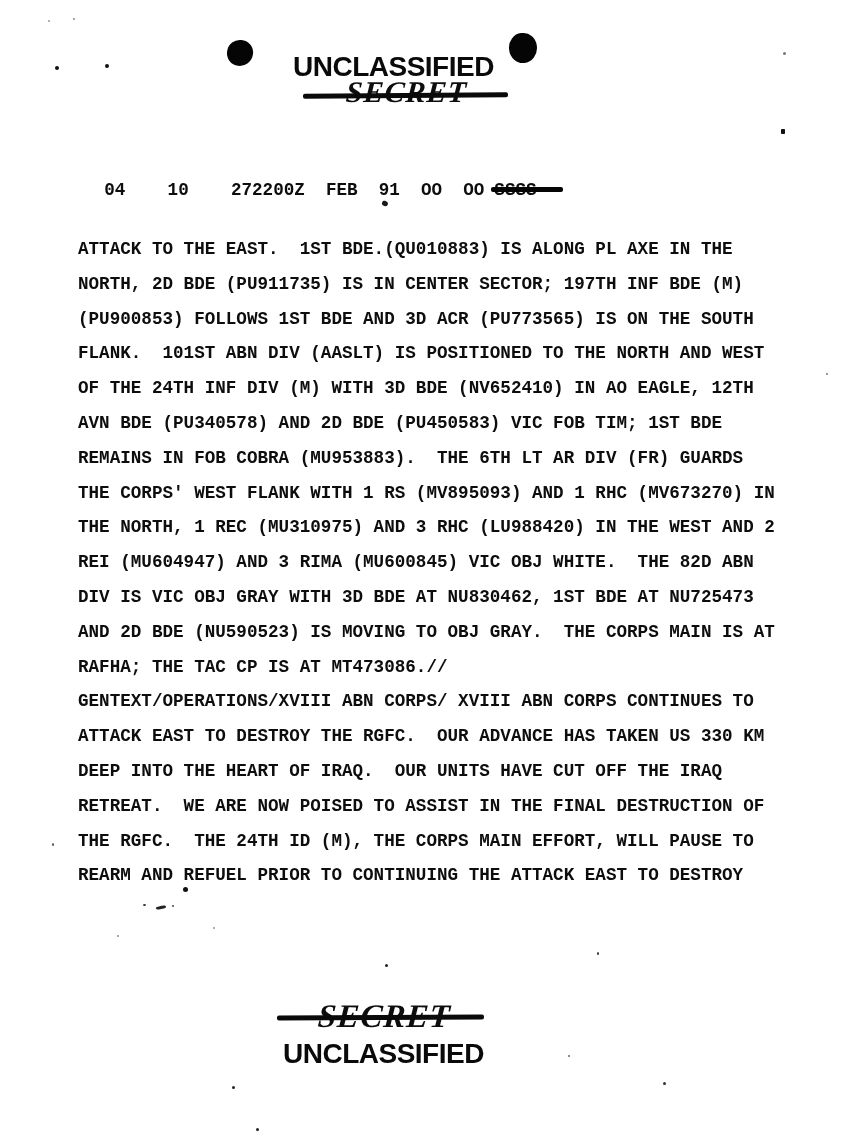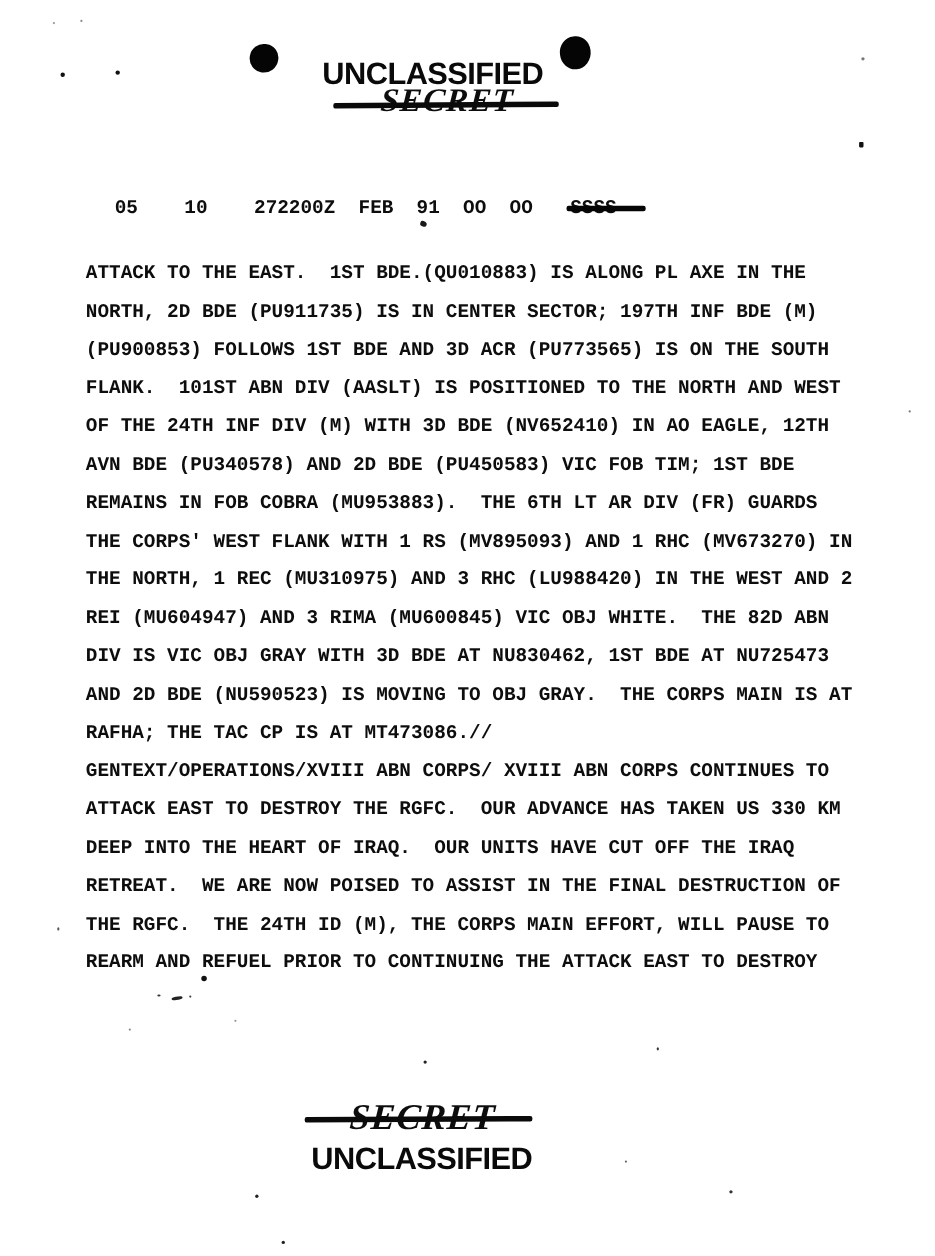--- a/index.html
+++ b/index.html
@@ -43,21 +43,21 @@
   
   .mono{
     font-family:"Liberation Mono","DejaVu Sans Mono",monospace;
     font-weight:bold;color:#0d0d0d;
   }
   .msg-header{
     position:absolute;left:62px;top:157px;
     font-size:17.6px;white-space:pre;line-height:22px;
   }
   .struck-code{
-    position:relative;display:inline-block;margin-left:34px;
+    position:relative;display:inline-block;margin-left:10px;
   }
   .struck-code::after{
     content:"";position:absolute;left:-3px;right:-26px;top:8px;height:4.5px;
     background:#050505;border-radius:2px;
   }
   .msg-body{
     position:absolute;left:62px;top:216px;margin:16px;
     font-size:17.6px;line-height:34.8px;white-space:pre;
   }
   
@@ -70,21 +70,21 @@
 
   <div class="hole-dot left"></div>
   <div class="hole-dot right"></div>
 
   <div class="stamp-unclass top">UNCLASSIFIED</div>
 
   <div class="stamp-secret top">SECRET</div>
   <div class="strike-bar top"></div>
 
   <div class="msg-header mono">
-    <span>05    10    272200Z  FEB  91  OO  OO</span><span class="struck-code">SSSS</span>
+    <span>04    10    272200Z  FEB  91  OO  OO</span><span class="struck-code">SSSS</span>
   </div>
 
   <pre class="msg-body mono">ATTACK TO THE EAST.  1ST BDE.(QU010883) IS ALONG PL AXE IN THE
 NORTH, 2D BDE (PU911735) IS IN CENTER SECTOR; 197TH INF BDE (M)
 (PU900853) FOLLOWS 1ST BDE AND 3D ACR (PU773565) IS ON THE SOUTH
 FLANK.  101ST ABN DIV (AASLT) IS POSITIONED TO THE NORTH AND WEST
 OF THE 24TH INF DIV (M) WITH 3D BDE (NV652410) IN AO EAGLE, 12TH
 AVN BDE (PU340578) AND 2D BDE (PU450583) VIC FOB TIM; 1ST BDE
 REMAINS IN FOB COBRA (MU953883).  THE 6TH LT AR DIV (FR) GUARDS
 THE CORPS' WEST FLANK WITH 1 RS (MV895093) AND 1 RHC (MV673270) IN

